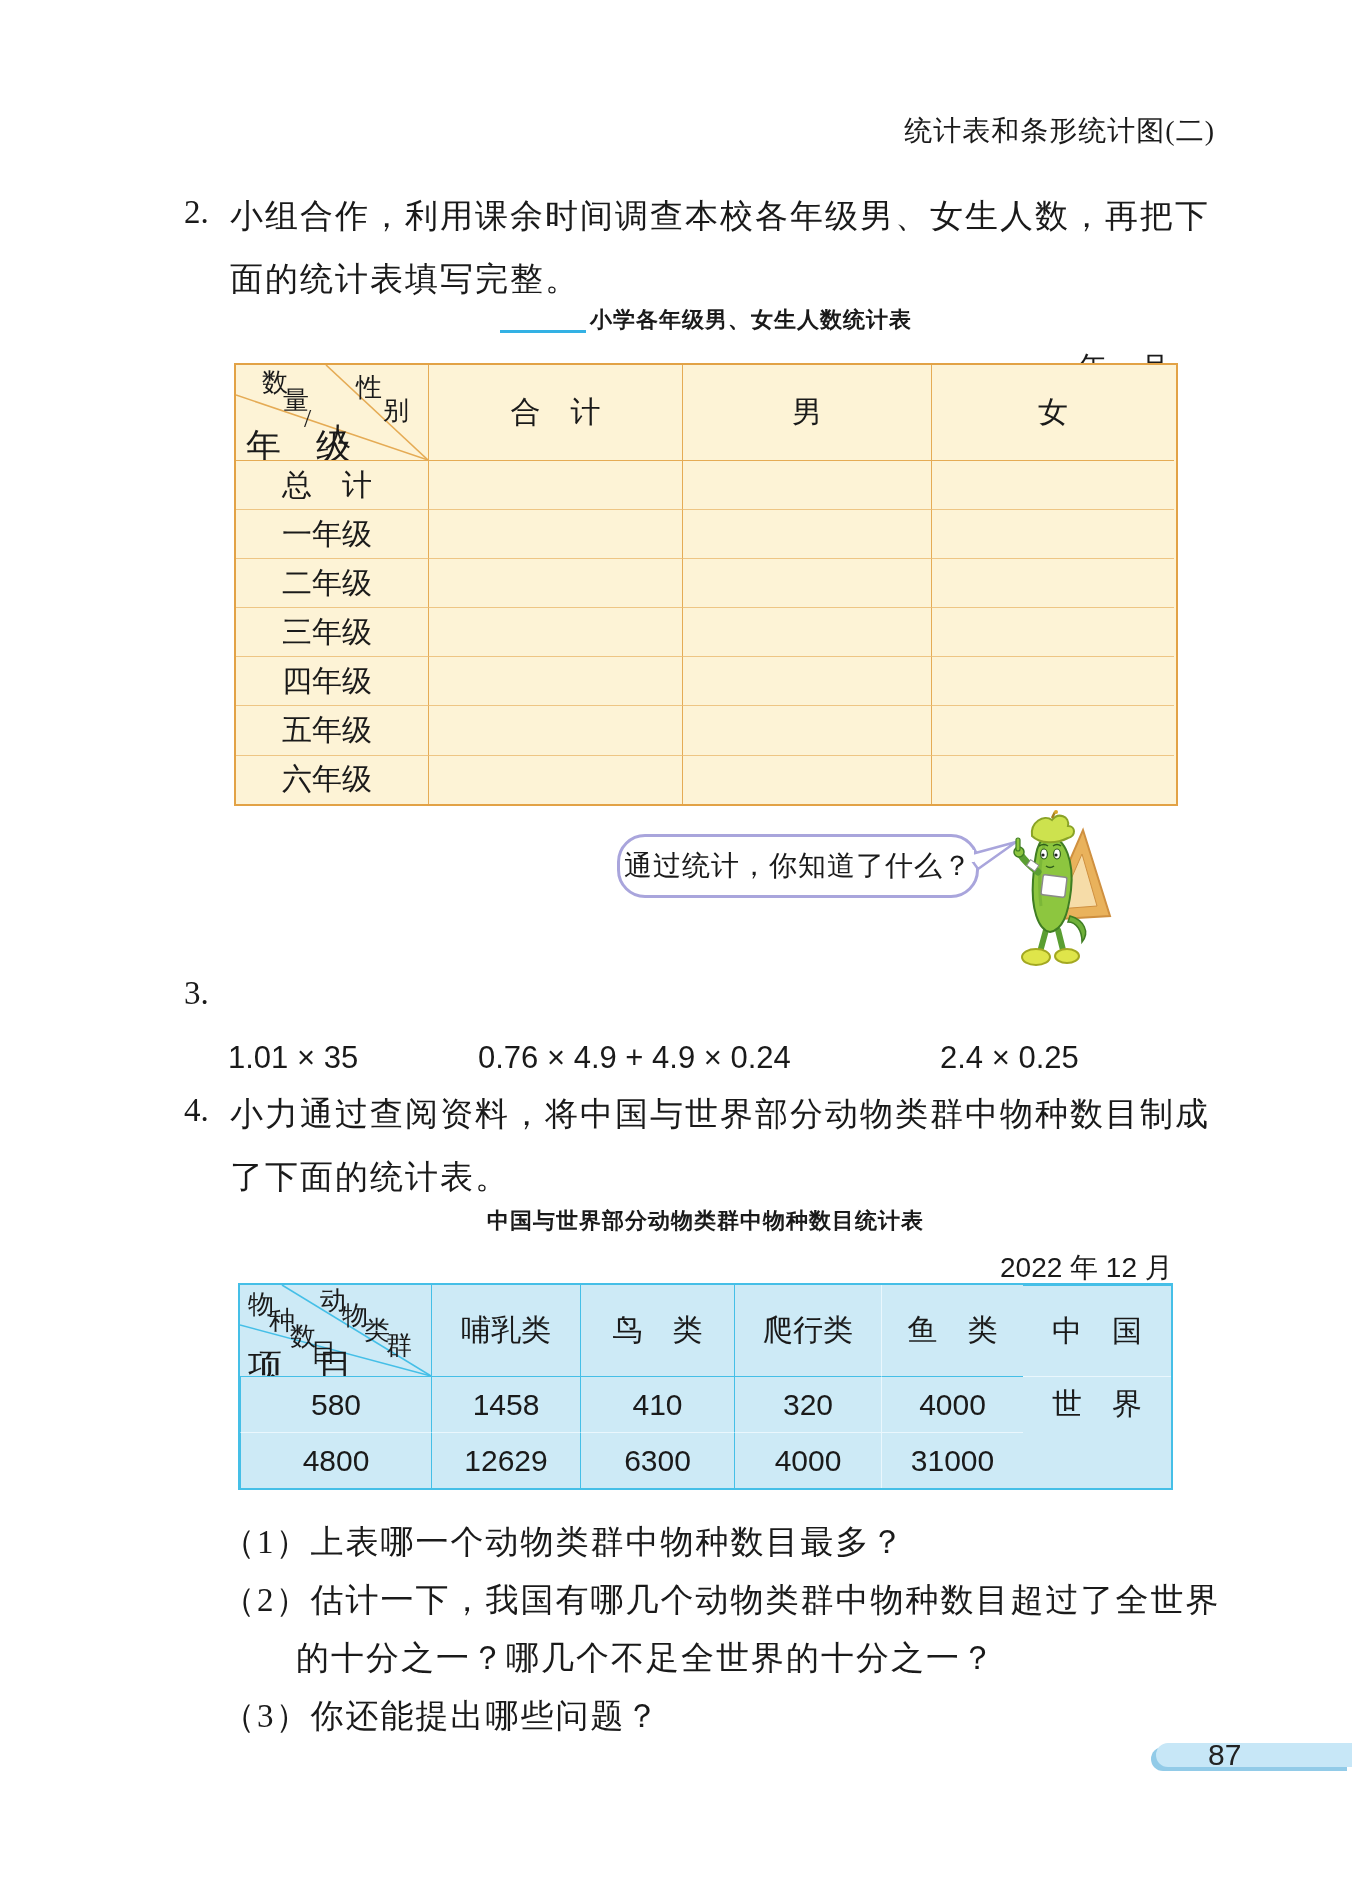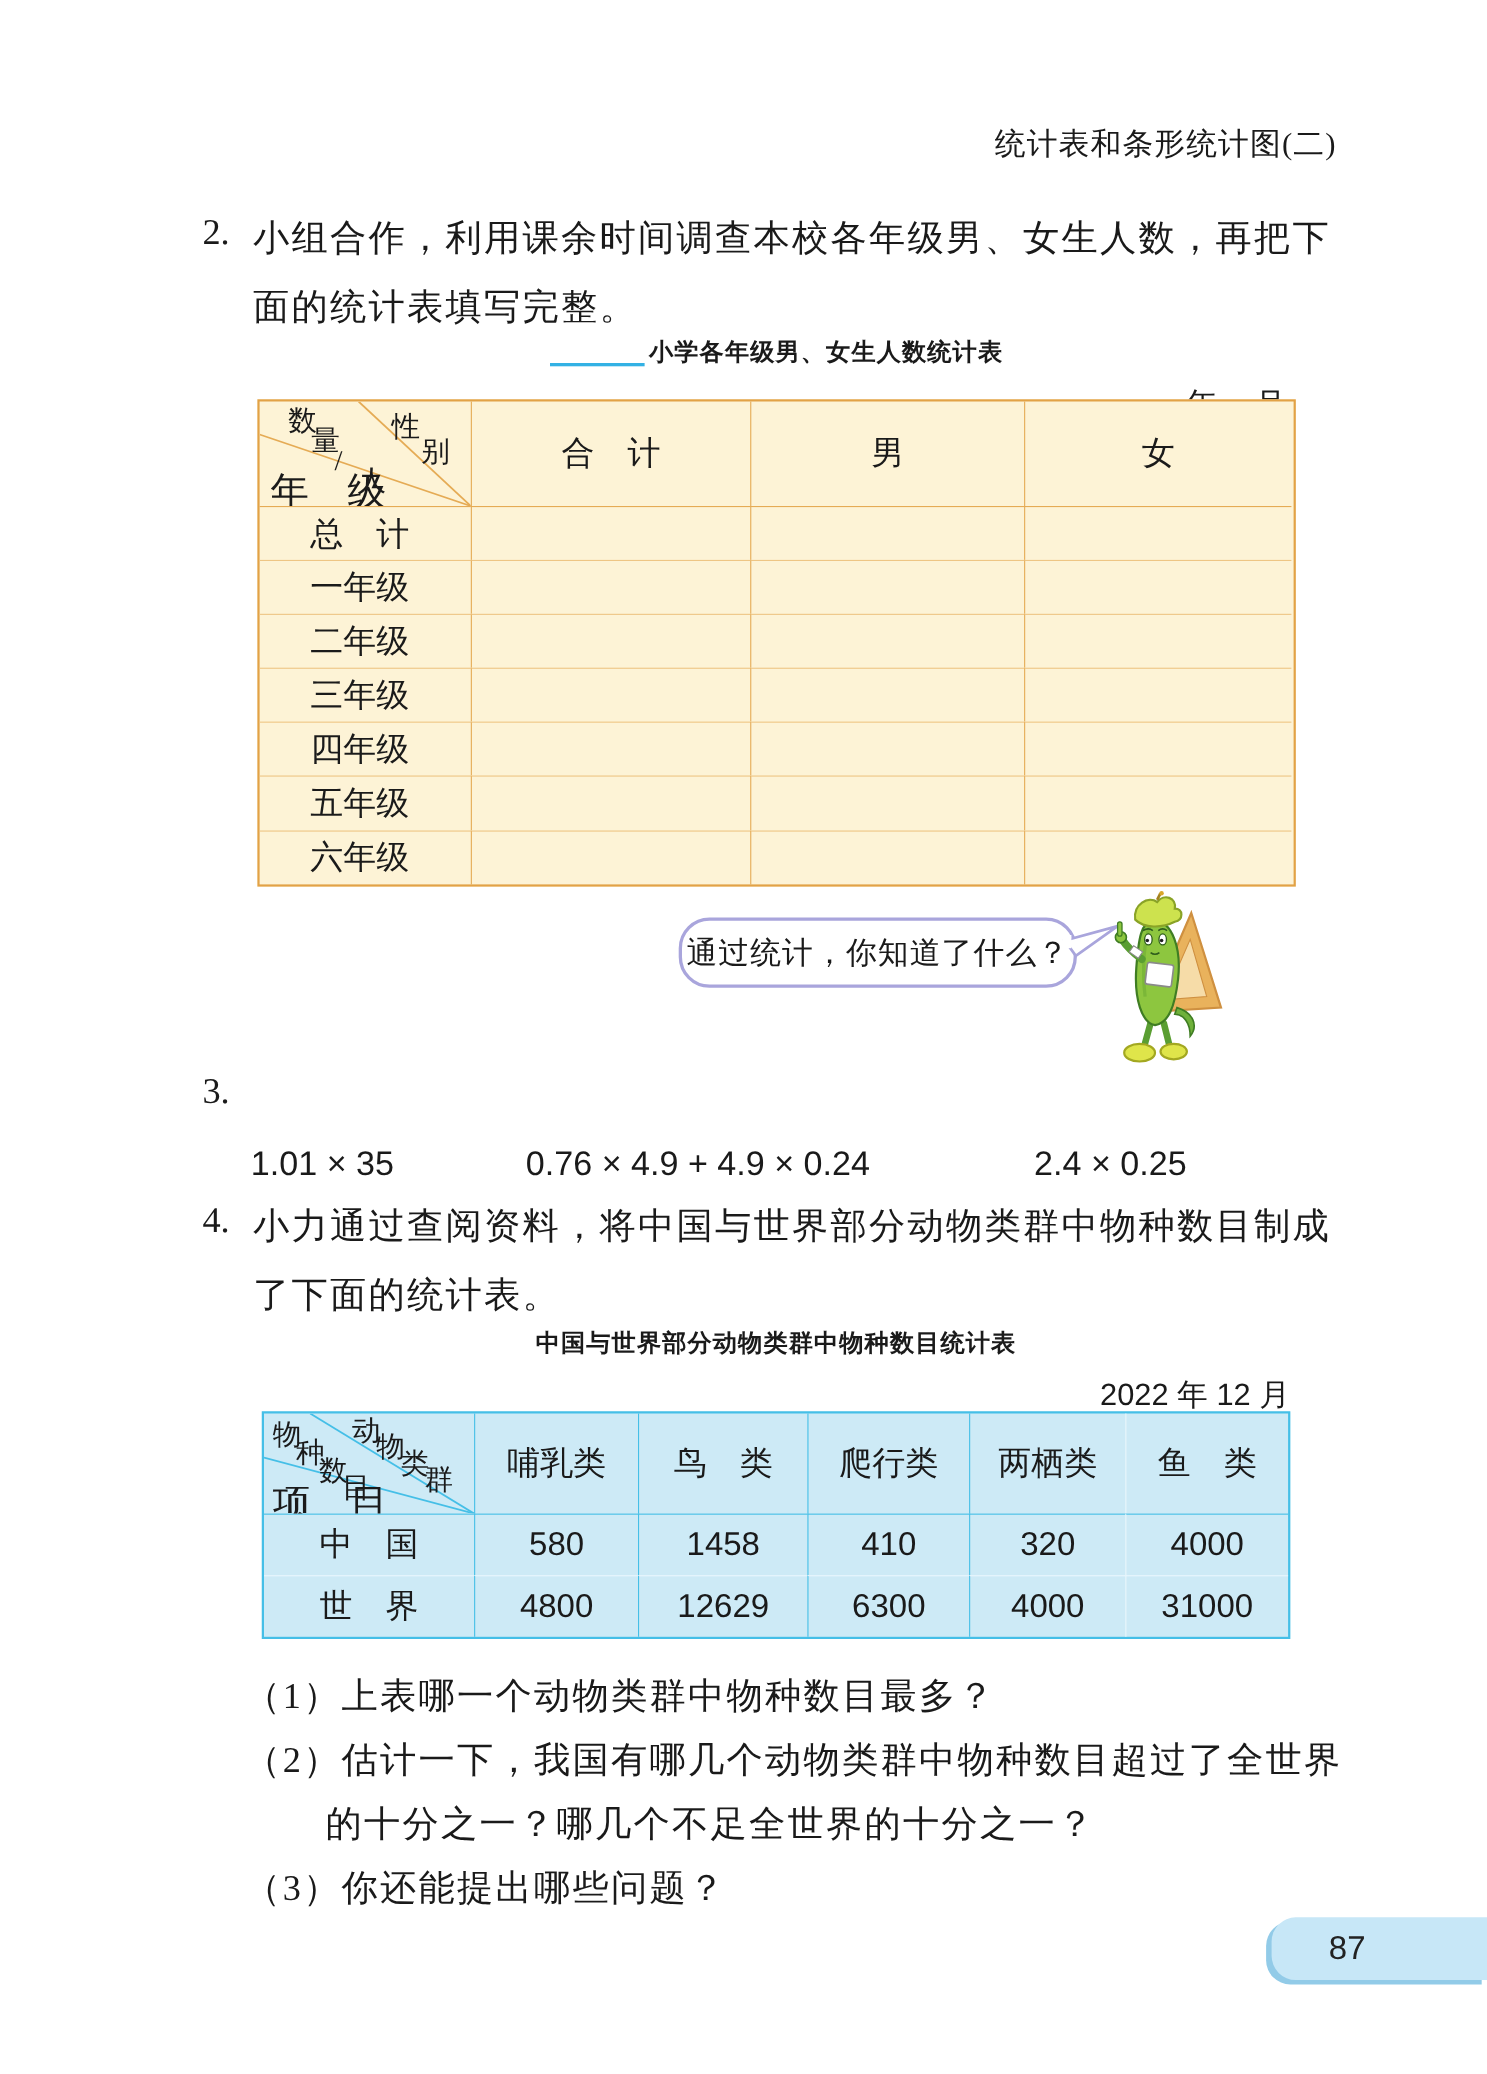--- a/index.html
+++ b/index.html
@@ -61,21 +61,21 @@
   .t2 .vline{border-left:1.6px solid #45bfe7;}
   .t2 .vlite{border-left:1.6px solid #eaf7fd;}
   .t2 .hline{border-top:1.6px solid #45bfe7;}
   .t2 .hlite{border-top:1.6px solid #eaf7fd;}
   .t2 .num{font-family:"Liberation Sans","DejaVu Sans",sans-serif;}
 
   
   .qline{font-size:33px;letter-spacing:2px;white-space:nowrap;}
 
   
-  .badge{right:0;top:1743px;width:196px;height:57px;background:#c7e7f7;
+  .badge{right:0;top:1743px;width:196px;height:24px;background:#c7e7f7;
       border-radius:22px 0 0 22px;box-shadow:-5px 4px 0 #92cbe8;
       display:flex;align-items:center;}
   .badge span{margin-left:52px;font-family:"Liberation Sans","DejaVu Sans",sans-serif;
       font-size:30px;color:#222;}
 </style>
 </head>
 <body>
 
 <div id="page">
 
@@ -220,21 +220,20 @@
           <span class="stair-ch" style="left: 0px; top: 0px;">动</span>
           <span class="stair-ch" style="left: 22px; top: 15px;">物</span>
           <span class="stair-ch" style="left: 44px; top: 30px;">类</span>
           <span class="stair-ch" style="left: 66px; top: 45px;">群</span>
         </span>
       <span class="plain" style="left:8px;top:58px;">项　目</span>
     </div>
     <div class="cell vline">哺乳类</div>
     <div class="cell vline">鸟　类</div>
     <div class="cell vline">爬行类</div>
-    <div class="cell vline">两栖类</div>
     <div class="cell vlite">鱼　类</div>
 
     <div class="cell hline">中　国</div>
     <div class="cell num vline hline">580</div>
     <div class="cell num vline hline">1458</div>
     <div class="cell num vline hline">410</div>
     <div class="cell num vline hline">320</div>
     <div class="cell num vlite hline">4000</div>
 
     <div class="cell hlite">世　界</div>

